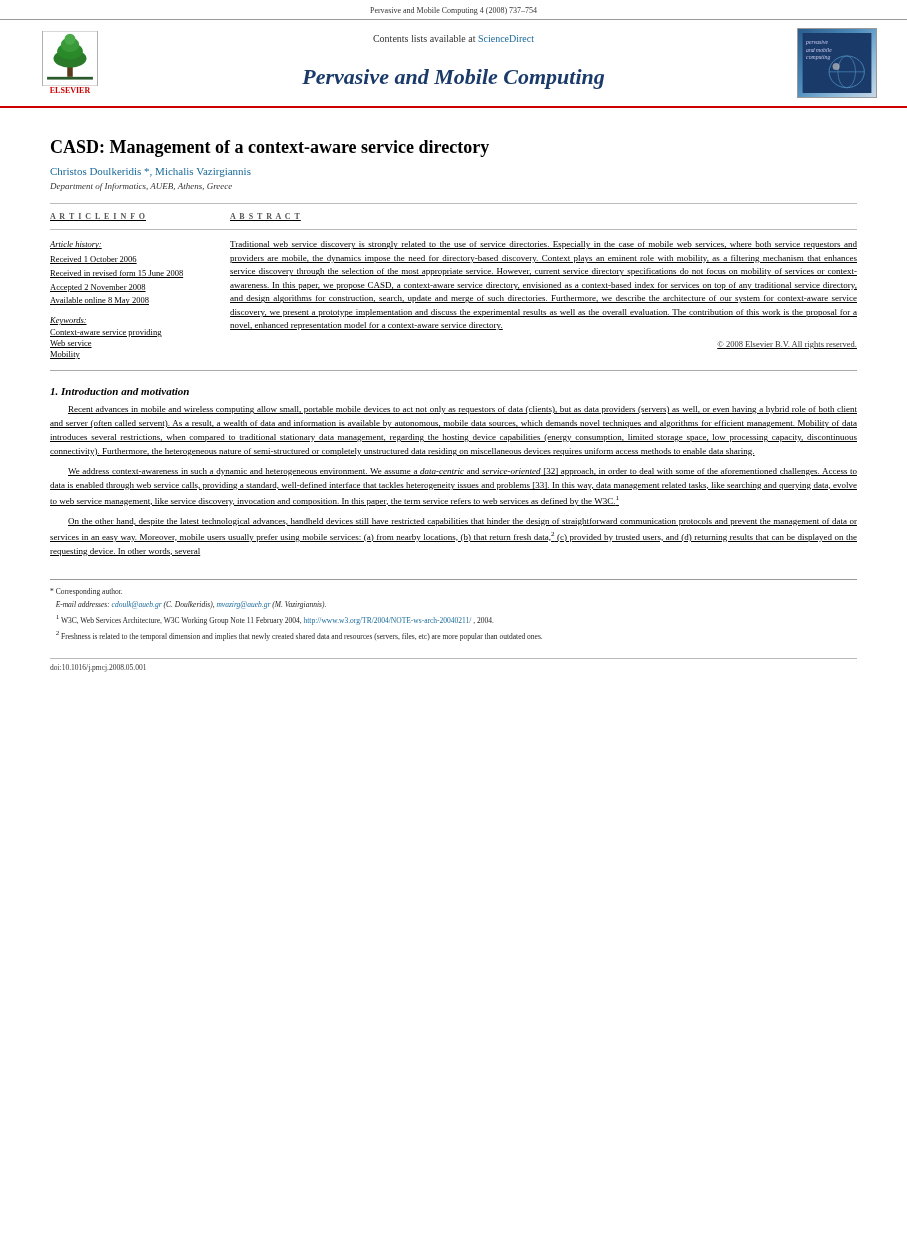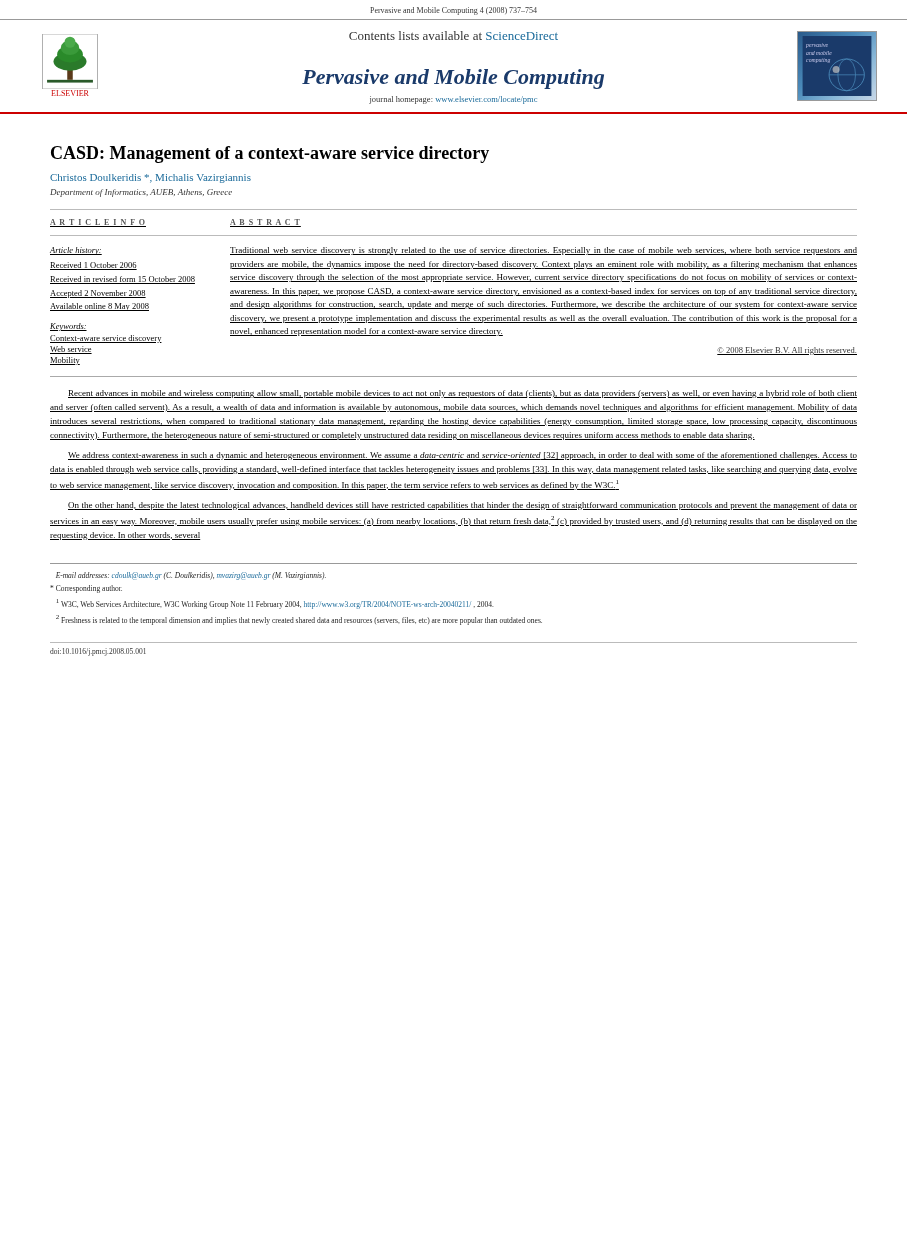--- a/index.html
+++ b/index.html
@@ -27,33 +27,33 @@
     }
     .banner-logo {
       width: 80px;
       display: flex;
       flex-direction: column;
       align-items: center;
     }
     .elsevier-logo {
       font-size: 8px;
       color: #c00;
-      font-weight: normal;
+      font-weight: bold;
       text-align: center;
     }
     .elsevier-tree {
       width: 60px;
       height: 55px;
     }
     .banner-center {
       flex: 1;
       text-align: center;
     }
     .sciencedirect-link {
-      font-size: 13px;
+      font-size: 10px;
       color: #333;
       margin-bottom: 20px;
     }
     .sciencedirect-link a { color: #1a6a9a; text-decoration: none; }
     .journal-title {
       font-size: 22px;
       font-style: italic;
       color: #1a3a6a;
       font-weight: bold;
       margin-bottom: 4px;
@@ -225,24 +225,20 @@
     </svg>
     <div class="elsevier-logo">ELSEVIER</div>
   </div>
 
   <div class="banner-center">
     <div class="sciencedirect-link">
       <span>Contents lists available at</span>
       <a>ScienceDirect</a>
     </div>
     <div class="journal-title">Pervasive and Mobile Computing</div>
-    <div class="journal-homepage">
-      <span>journal homepage:</span>
-      <a>www.elsevier.com/locate/pmc</a>
-    </div>
   </div>
 
   <div class="banner-thumb">
     <svg width="78" height="68" viewBox="0 0 78 68">
       <rect width="78" height="68" fill="#1a3a6a"></rect>
       <text x="4" y="12" font-size="6.5" fill="#cce" font-style="italic">pervasive</text>
       <text x="4" y="21" font-size="6.5" fill="#cce" font-style="italic">and mobile</text>
       <text x="4" y="30" font-size="6.5" fill="#cce" font-style="italic">computing</text>
 
       <ellipse cx="50" cy="44" rx="20" ry="18" fill="none" stroke="#4a8aba" stroke-width="1"></ellipse>
@@ -266,67 +262,68 @@
   <hr class="divider">
 
   <div class="two-col">
 
     <div class="col-left">
       <div class="section-label">A R T I C L E   I N F O</div>
       <hr class="divider">
       <div class="article-info-block">
         <div class="info-title">Article history:</div>
         <div class="info-row">Received 1 October 2006</div>
-        <div class="info-row">Received in revised form 15 October 2008</div>
+        <div class="info-row">Received in revised form 15 June 2008</div>
         <div class="info-row">Accepted 2 November 2008</div>
         <div class="info-row">Available online 8 May 2008</div>
       </div>
       <div class="keywords-block">
         <div class="kw-title">Keywords:</div>
-        <div class="kw-item">Context-aware service discovery</div>
+        <div class="kw-item">Context-aware service providing</div>
         <div class="kw-item">Web service</div>
         <div class="kw-item">Mobility</div>
       </div>
     </div>
 
     <div class="col-right">
       <div class="section-label">A B S T R A C T</div>
       <hr class="divider">
       <div class="abstract-text">
         <span>Traditional web service discovery is strongly related to the use of service directories. Especially in the case of mobile web services, where both service requestors and providers are mobile, the dynamics impose the need for directory-based discovery. Context plays an eminent role with mobility, as a filtering mechanism that enhances service discovery through the selection of the most appropriate service. However, current service directory specifications do not focus on mobility of services or context-awareness. In this paper, we propose CASD, a context-aware service directory, envisioned as a context-based index for services on top of any traditional service directory, and design algorithms for construction, search, update and merge of such directories. Furthermore, we describe the architecture of our system for context-aware service discovery, we present a prototype implementation and discuss the experimental results as well as the overall evaluation. The contribution of this work is the proposal for a novel, enhanced representation model for a context-aware service directory.</span>
       </div>
       <div class="copyright">© 2008 Elsevier B.V. All rights reserved.</div>
     </div>
   </div>
 
   <hr class="section-divider">
 
+  <div class="section-heading">1. Introduction and motivation</div>
 
   <p class="body-text indent-para">Recent advances in mobile and wireless computing allow small, portable mobile devices to act not only as requestors of data (clients), but as data providers (servers) as well, or even having a hybrid role of both client and server (often called servent). As a result, a wealth of data and information is available by autonomous, mobile data sources, which demands novel techniques and algorithms for efficient management. Mobility of data introduces several restrictions, when compared to traditional stationary data management, regarding the hosting device capabilities (energy consumption, limited storage space, low processing capacity, discontinuous connectivity). Furthermore, the heterogeneous nature of semi-structured or completely unstructured data residing on miscellaneous devices requires uniform access methods to enable data sharing.</p>
 
   <p class="body-text indent-para">
     We address context-awareness in such a dynamic and heterogeneous environment. We assume a <em>data-centric</em> and <em>service-oriented</em> [32] approach, in order to deal with some of the aforementioned challenges. Access to data is enabled through web service calls, providing a standard, well-defined interface that tackles heterogeneity issues and problems [33]. In this way, data management related tasks, like searching and querying data, evolve to web service management, like service discovery, invocation and composition. In this paper, the term service refers to web services as defined by the W3C.<sup>1</sup>
   </p>
 
   <p class="body-text indent-para">
     On the other hand, despite the latest technological advances, handheld devices still have restricted capabilities that hinder the design of straightforward communication protocols and prevent the management of data or services in an easy way. Moreover, mobile users usually prefer using mobile services: (a) from nearby locations, (b) that return fresh data,<sup>2</sup> (c) provided by trusted users, and (d) returning results that can be displayed on the requesting device. In other words, several
   </p>
 
   <div class="footnote-area">
+    <div class="footnote-row">
+      <span>* Corresponding author.</span>
+    </div>
     <div class="footnote-row">
       &nbsp;&nbsp;&nbsp;<em><span>E-mail addresses:</span>
       <a>cdoulk@aueb.gr</a>
       (<span>C. Doulkeridis</span>),
       <a>mvazirg@aueb.gr</a>
       (<span>M. Vazirgiannis</span>).</em>
     </div>
     <div class="footnote-row">
-      <span>* Corresponding author.</span>
-    </div>
-    <div class="footnote-row">
       &nbsp;&nbsp;&nbsp;<sup>1</sup>
       <span>W3C, Web Services Architecture, W3C Working Group Note 11 February 2004,</span>
       <a>http://www.w3.org/TR/2004/NOTE-ws-arch-20040211/</a>
       <span>, 2004.</span>
     </div>
     <div class="footnote-row">
       &nbsp;&nbsp;&nbsp;<sup>2</sup>
       <span>Freshness is related to the temporal dimension and implies that newly created shared data and resources (servers, files, etc) are more popular than outdated ones.</span>
     </div>
   </div>

